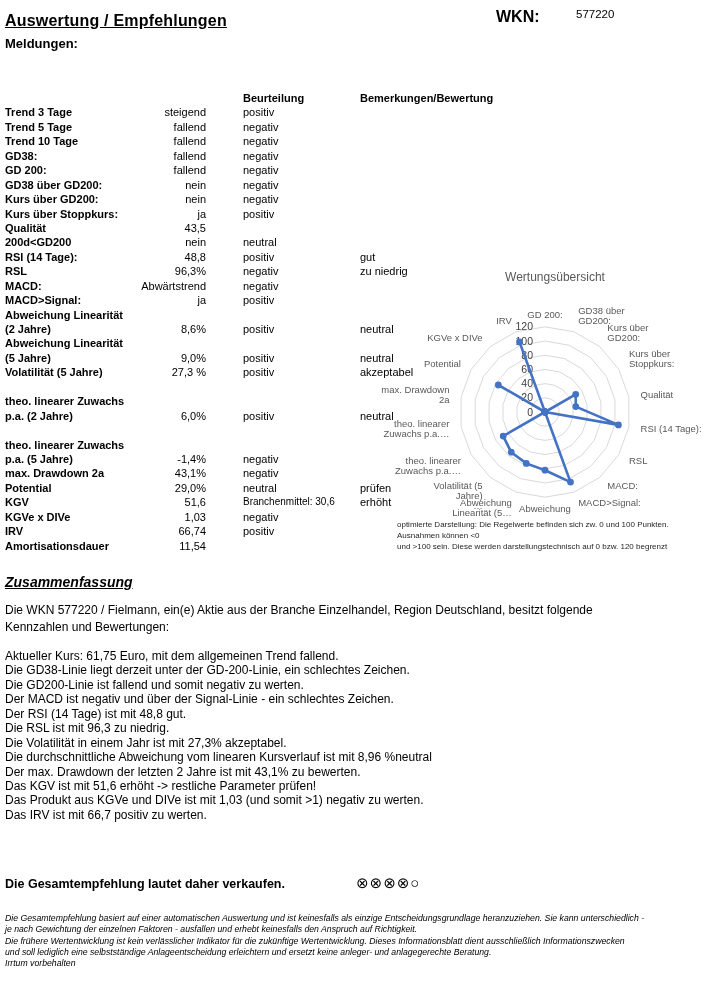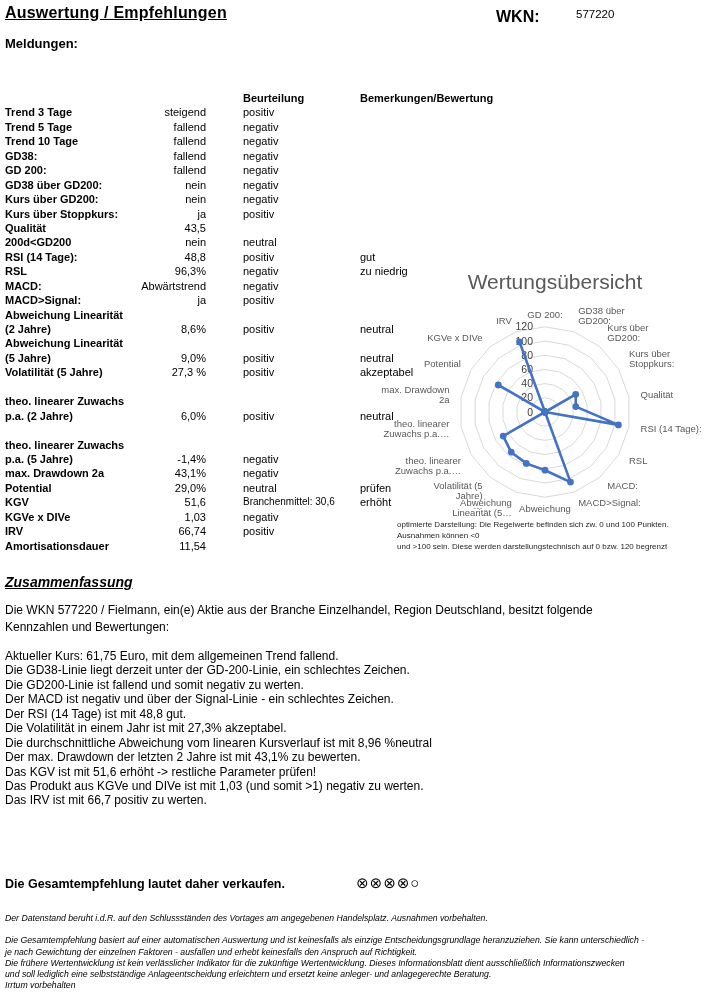--- a/index.html
+++ b/index.html
@@ -1,35 +1,35 @@
 <!DOCTYPE html>
 <html><head>
 <meta charset="utf-8">
 <style>
   html,body{margin:0;padding:0;background:#e8e8e8;}
   .page{position:relative;width:706px;height:998px;background:#ffffff;overflow:hidden;
         font-family:"Liberation Sans",sans-serif;color:#000;}
   
-  .title{position:absolute;left:5px;top:4px;margin:0;font-size:16px;font-weight:bold;
+  .title{position:absolute;left:5px;top:12px;margin:0;font-size:16px;font-weight:bold;
          text-decoration:underline;letter-spacing:.2px;}
   .wkn-label{position:absolute;left:468px;top:8px;font-size:16px;font-weight:bold;margin-left:28px;}
   .wkn-value{position:absolute;left:576px;top:8px;font-size:11.5px;}
   .meldungen{position:absolute;left:5px;top:36px;font-size:13px;font-weight:bold;}
   
   #ind-table{position:absolute;left:5px;top:91px;width:535px;}
   .trow{display:flex;height:14.45px;font-size:11px;line-height:14.45px;white-space:nowrap;}
   .c1{width:125px;font-weight:bold;}
   .c2{width:76px;text-align:right;}
   .c3{width:115px;margin-left:37px;}
   .c4{flex:1;margin-left:2px;}
   .trow.hdr .c3,.trow.hdr .c4{font-weight:bold;}
   .trow.small .c3{font-size:10px;}
   
   .chart-title{position:absolute;left:440px;top:270px;width:230px;text-align:center;
-               font-size:21px;color:#595959;}
+               font-size:12px;color:#595959;}
   #radar-svg{position:absolute;left:362px;top:258px;}
   .chart-note{position:absolute;left:397px;top:519px;width:309px;font-size:8px;line-height:11px;
               color:#1f1f1f;white-space:pre-line;}
   
   .sum-heading{position:absolute;left:5px;top:574px;margin:0;font-size:14px;font-weight:bold;
                text-decoration:underline;font-style:italic;}
   .sum-intro{position:absolute;left:5px;top:602px;width:695px;margin:0;font-size:12px;
              line-height:16.5px;white-space:pre-line;}
   #summary-lines{position:absolute;left:5px;top:649px;width:695px;font-size:12px;}
   #summary-lines div{height:14.45px;line-height:14.45px;white-space:nowrap;}
@@ -305,32 +305,32 @@
 
   <h2 class="sum-heading">Zusammenfassung</h2>
   <p class="sum-intro">Die WKN 577220 / Fielmann, ein(e) Aktie aus der Branche Einzelhandel, Region Deutschland, besitzt folgende
 Kennzahlen und Bewertungen:</p>
   <div id="summary-lines">
       <div>Aktueller Kurs: 61,75 Euro, mit dem allgemeinen Trend fallend.</div>
       <div>Die GD38-Linie liegt derzeit unter der GD-200-Linie, ein schlechtes Zeichen.</div>
       <div>Die GD200-Linie ist fallend und somit negativ zu werten.</div>
       <div>Der MACD ist negativ und über der Signal-Linie - ein schlechtes Zeichen.</div>
       <div>Der RSI (14 Tage) ist mit 48,8 gut.</div>
+      <div>Die RSL ist mit 96,3 zu niedrig.</div>
       <div>Die Volatilität in einem Jahr ist mit 27,3% akzeptabel.</div>
       <div>Die durchschnittliche Abweichung vom linearen Kursverlauf ist mit 8,96 %neutral</div>
       <div>Der max. Drawdown der letzten 2 Jahre ist mit  43,1%  zu bewerten.</div>
       <div>Das KGV ist mit 51,6 erhöht -&gt; restliche Parameter prüfen!</div>
       <div>Das Produkt aus KGVe und DIVe ist mit 1,03 (und somit &gt;1) negativ zu werten.</div>
       <div>Das IRV ist mit 66,7 positiv zu werten.</div>
     </div>
 
   <div class="reco-text">Die Gesamtempfehlung lautet daher verkaufen.</div>
   <div class="reco-symbols">⊗⊗⊗⊗○</div>
 
   <div id="footer-lines">
-      <p class="gap">Der Datenstand beruht i.d.R. auf den Schlussständen des Vortages am angegebenen Handelsplatz. Ausnahmen vorbehalten.</p>
       <p>Die Gesamtempfehlung basiert auf einer automatischen Auswertung und ist keinesfalls als einzige Entscheidungsgrundlage heranzuziehen. Sie kann unterschiedlich -
 je nach Gewichtung der einzelnen Faktoren - ausfallen und erhebt keinesfalls den Anspruch auf Richtigkeit.</p>
       <p>Die frühere Wertentwicklung ist kein verlässlicher Indikator für die zukünftige Wertentwicklung. Dieses Informationsblatt dient ausschließlich Informationszwecken
 und soll lediglich eine selbstständige Anlageentscheidung erleichtern und ersetzt keine anleger- und anlagegerechte Beratung.</p>
       <p>Irrtum vorbehalten</p>
     </div>
 </div>
 
 </body></html>

